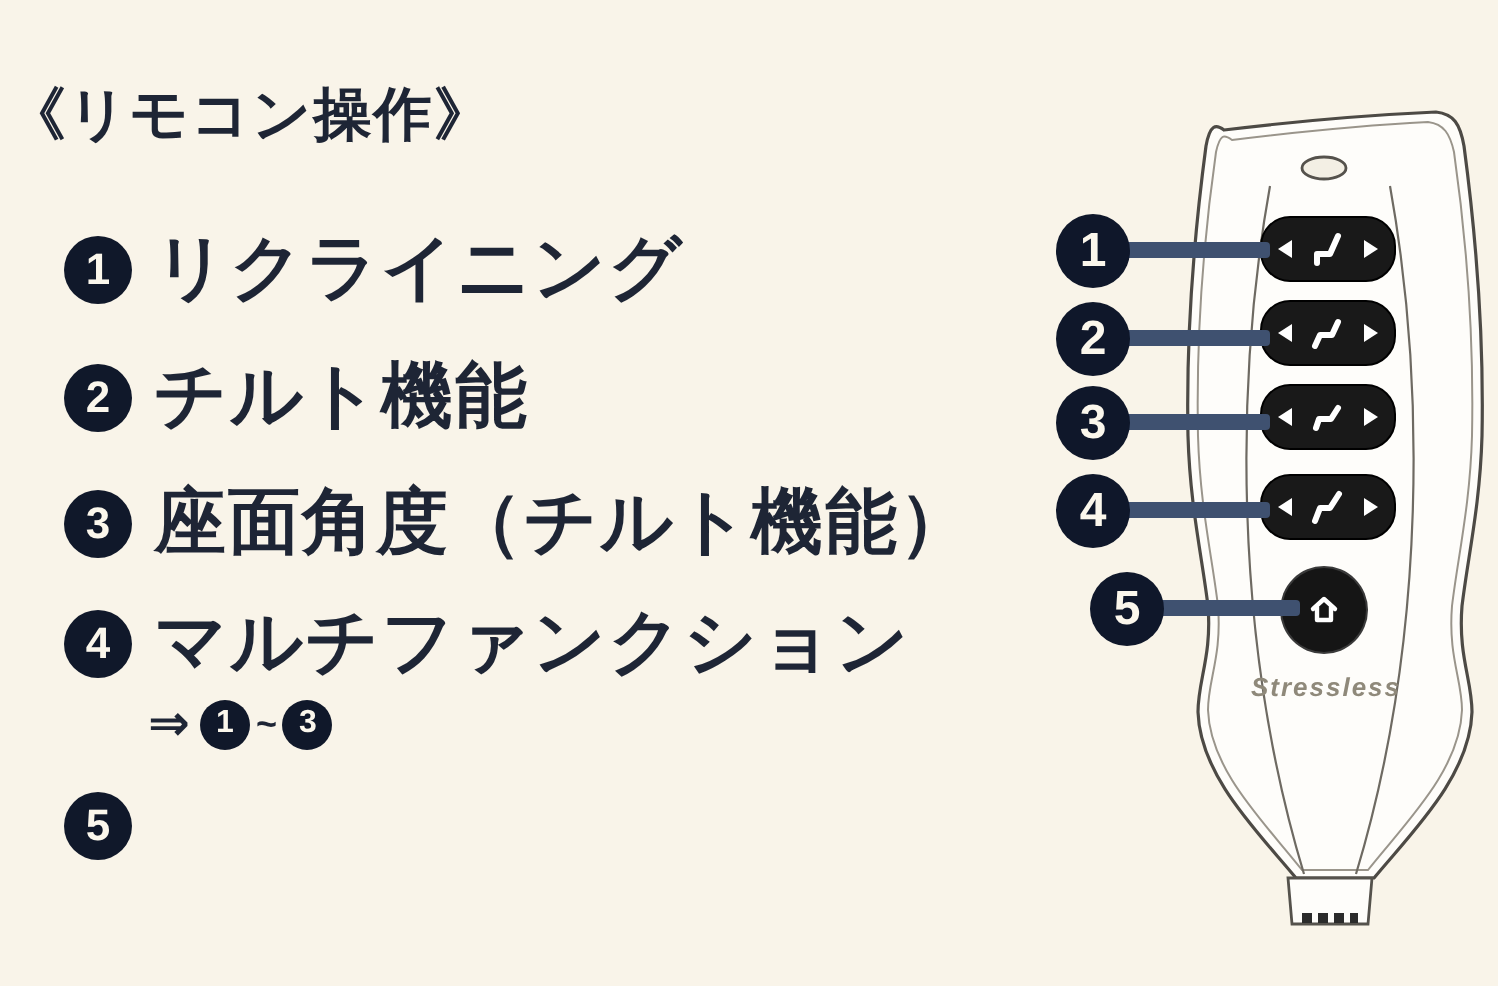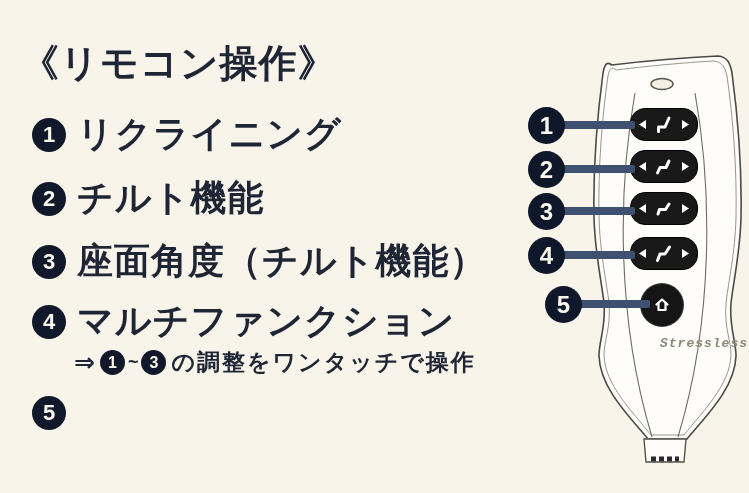--- a/index.html
+++ b/index.html
@@ -5,22 +5,22 @@
   html,body{margin:0;padding:0;}
   .page{
     position:relative;
     width:749px;height:493px;
     background:#f9f4e9;
     overflow:hidden;
     font-family:"Liberation Sans","DejaVu Sans",sans-serif;
     color:#1e2535;
   }
   .title{
-    position:absolute;left:21px;top:38px;
-    font-size:38px;font-weight:800;letter-spacing:1px;
+    position:absolute;left:4px;top:38px;
+    font-size:29px;font-weight:800;letter-spacing:1px;
   }
   .row{
     position:absolute;display:flex;align-items:center;gap:11px;
     white-space:nowrap;
   }
   .badge{
     width:34px;height:34px;border-radius:50%;
     background:#10182a;color:#fbf7ec;
     display:flex;align-items:center;justify-content:center;
     font-size:22px;font-weight:700;flex:0 0 auto;
@@ -50,22 +50,22 @@
     padding:0 7px;
   }
   .homebtn{
     position:absolute;left:63px;top:236px;width:42px;height:42px;
     background:#151515;border-radius:50%;z-index:3;
     display:flex;align-items:center;justify-content:center;
     box-shadow:0 0 0 1px #3a3a3a;
   }
   .brand{
     position:absolute;left:0;right:0;top:288px;z-index:2;
-    text-align:right;
-    font-family:Liberation Mono, monospace;
+    text-align:center;
+    font-family:Liberation Sans, sans-serif;
     font-style:italic;font-weight:700;
     font-size:13px;color:#8f897a;letter-spacing:1px;
   }
   
   .callout{
     position:absolute;width:37px;height:37px;border-radius:50%;
     background:#0f172a;color:#fbf7ec;z-index:4;
     display:flex;align-items:center;justify-content:center;
     font-size:24px;font-weight:700;
   }
@@ -95,21 +95,20 @@
   <div class="row" style="left:32px;top:297px;">
     <span class="badge">4</span>
     <span class="label">マルチファンクション</span>
   </div>
 
   <div class="subnote">
     <span class="arrow">⇒</span>
     <span class="mini">1</span>
     <span class="tilde">~</span>
     <span class="mini">3</span>
-    <span>の調整をワンタッチで操作</span>
   </div>
 
   <div class="row" style="left:32px;top:396px;">
     <span class="badge">5</span>
   </div>
 
   <div class="remote">
     <svg class="body" width="170" height="425" viewBox="0 0 170 425">
 
       <path d="M34,17 C75,12 118,9 140,8 C149,9 152,14 154,25

